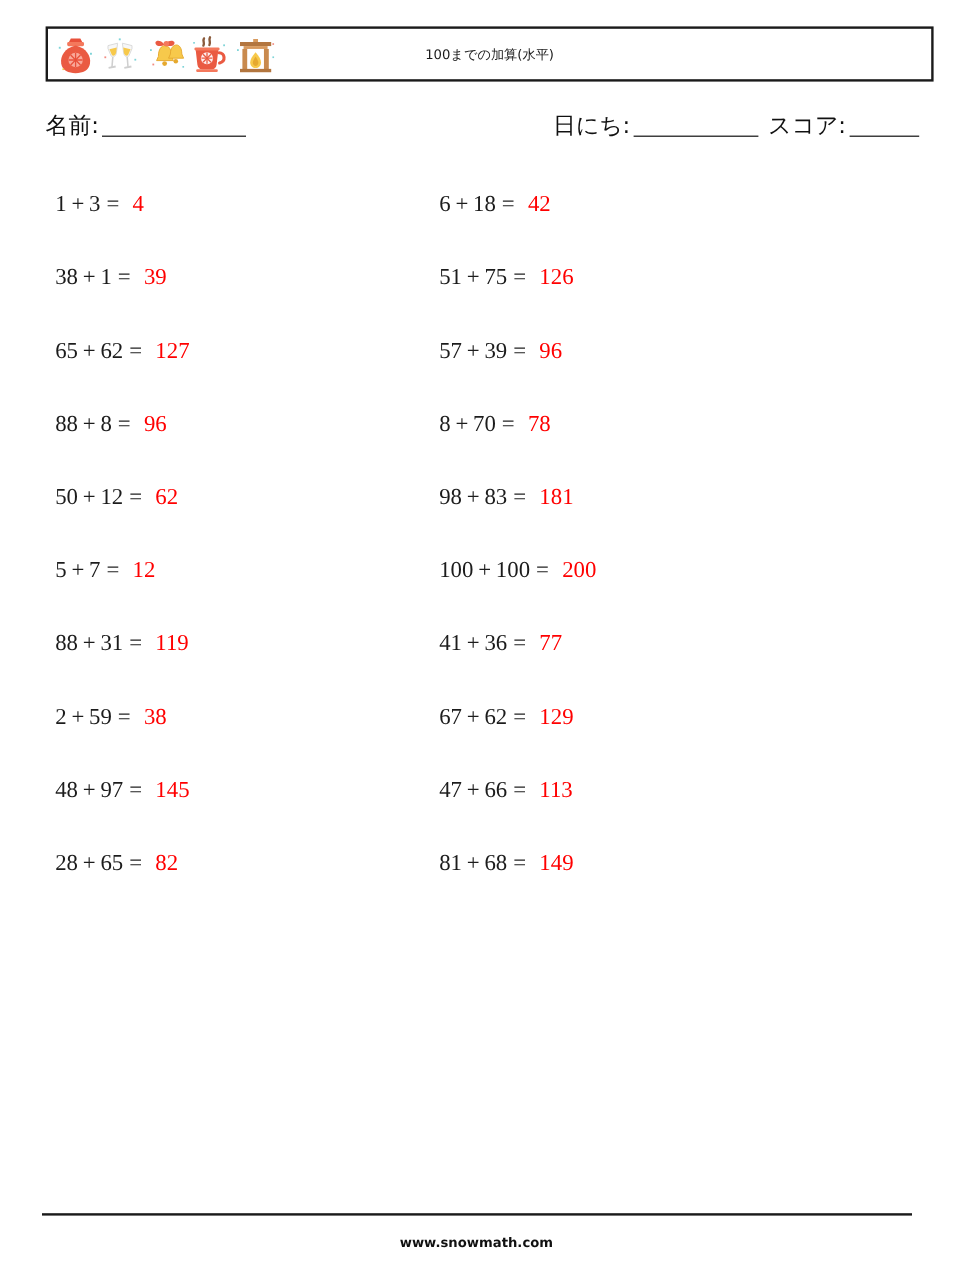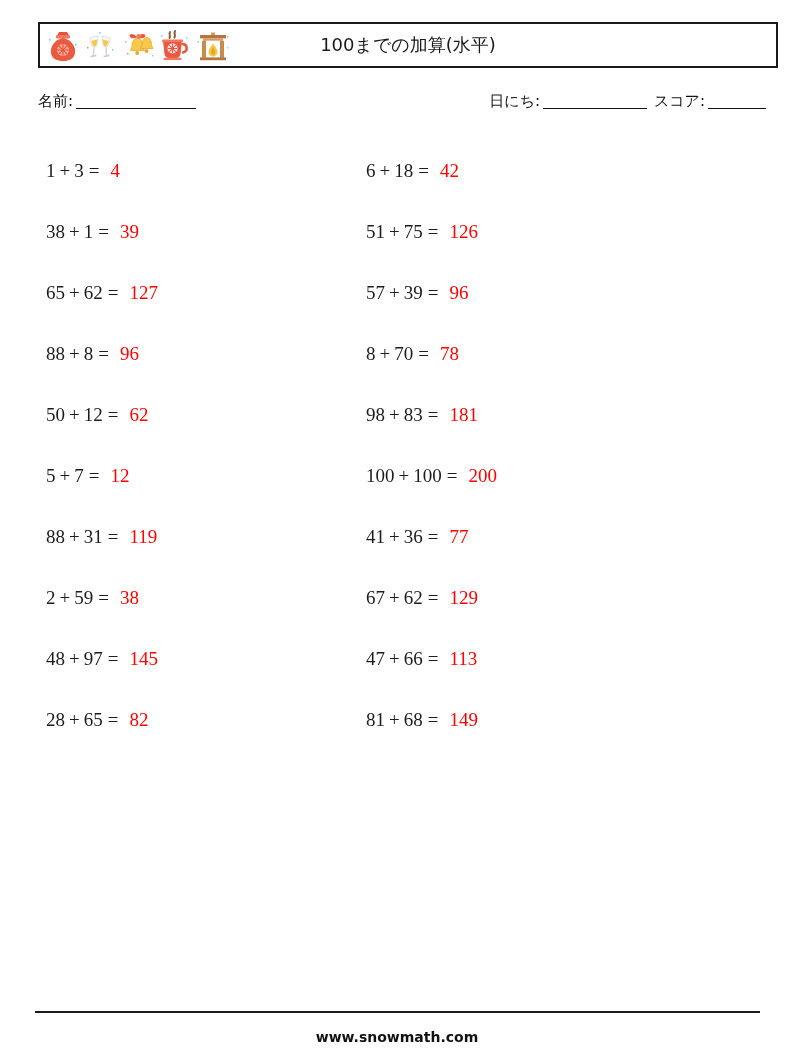--- a/index.html
+++ b/index.html
@@ -35,35 +35,35 @@
     padding-left: 6px;
   }
   .icon-svg {
     display: block;
   }
   #header-title {
     position: absolute;
     left: 0;
     right: 0;
     text-align: center;
-    font-size: 18px;
+    font-size: 11px;
     font-family: "DejaVu Sans", "Liberation Sans", sans-serif;
     color: #1a1a1a;
     letter-spacing: 0px;
     pointer-events: none;
   }
 
   
   #meta-row {
     position: absolute;
     left: 38px;
     top: 92px;
     width: 740px;
     height: 26px;
-    font-size: 15px;
+    font-size: 19px;
     font-family: "DejaVu Sans", "Liberation Sans", sans-serif;
     color: #111111;
   }
   #name-field {
     position: absolute;
     left: 0;
     top: 0;
     white-space: nowrap;
   }
   #date-score-fields {
@@ -126,21 +126,21 @@
     width: 725px;
     height: 0;
     border-top: 2px solid #1a1a1a;
   }
   #footer-text {
     position: absolute;
     left: 0;
     right: 0;
     top: 1029px;
     text-align: center;
-    font-size: 14px;
+    font-size: 11px;
     font-family: "DejaVu Sans", "Liberation Sans", sans-serif;
     font-weight: bold;
     color: #111111;
   }
 </style>
 </head>
 <body>
 
 <div id="header-box">
 

